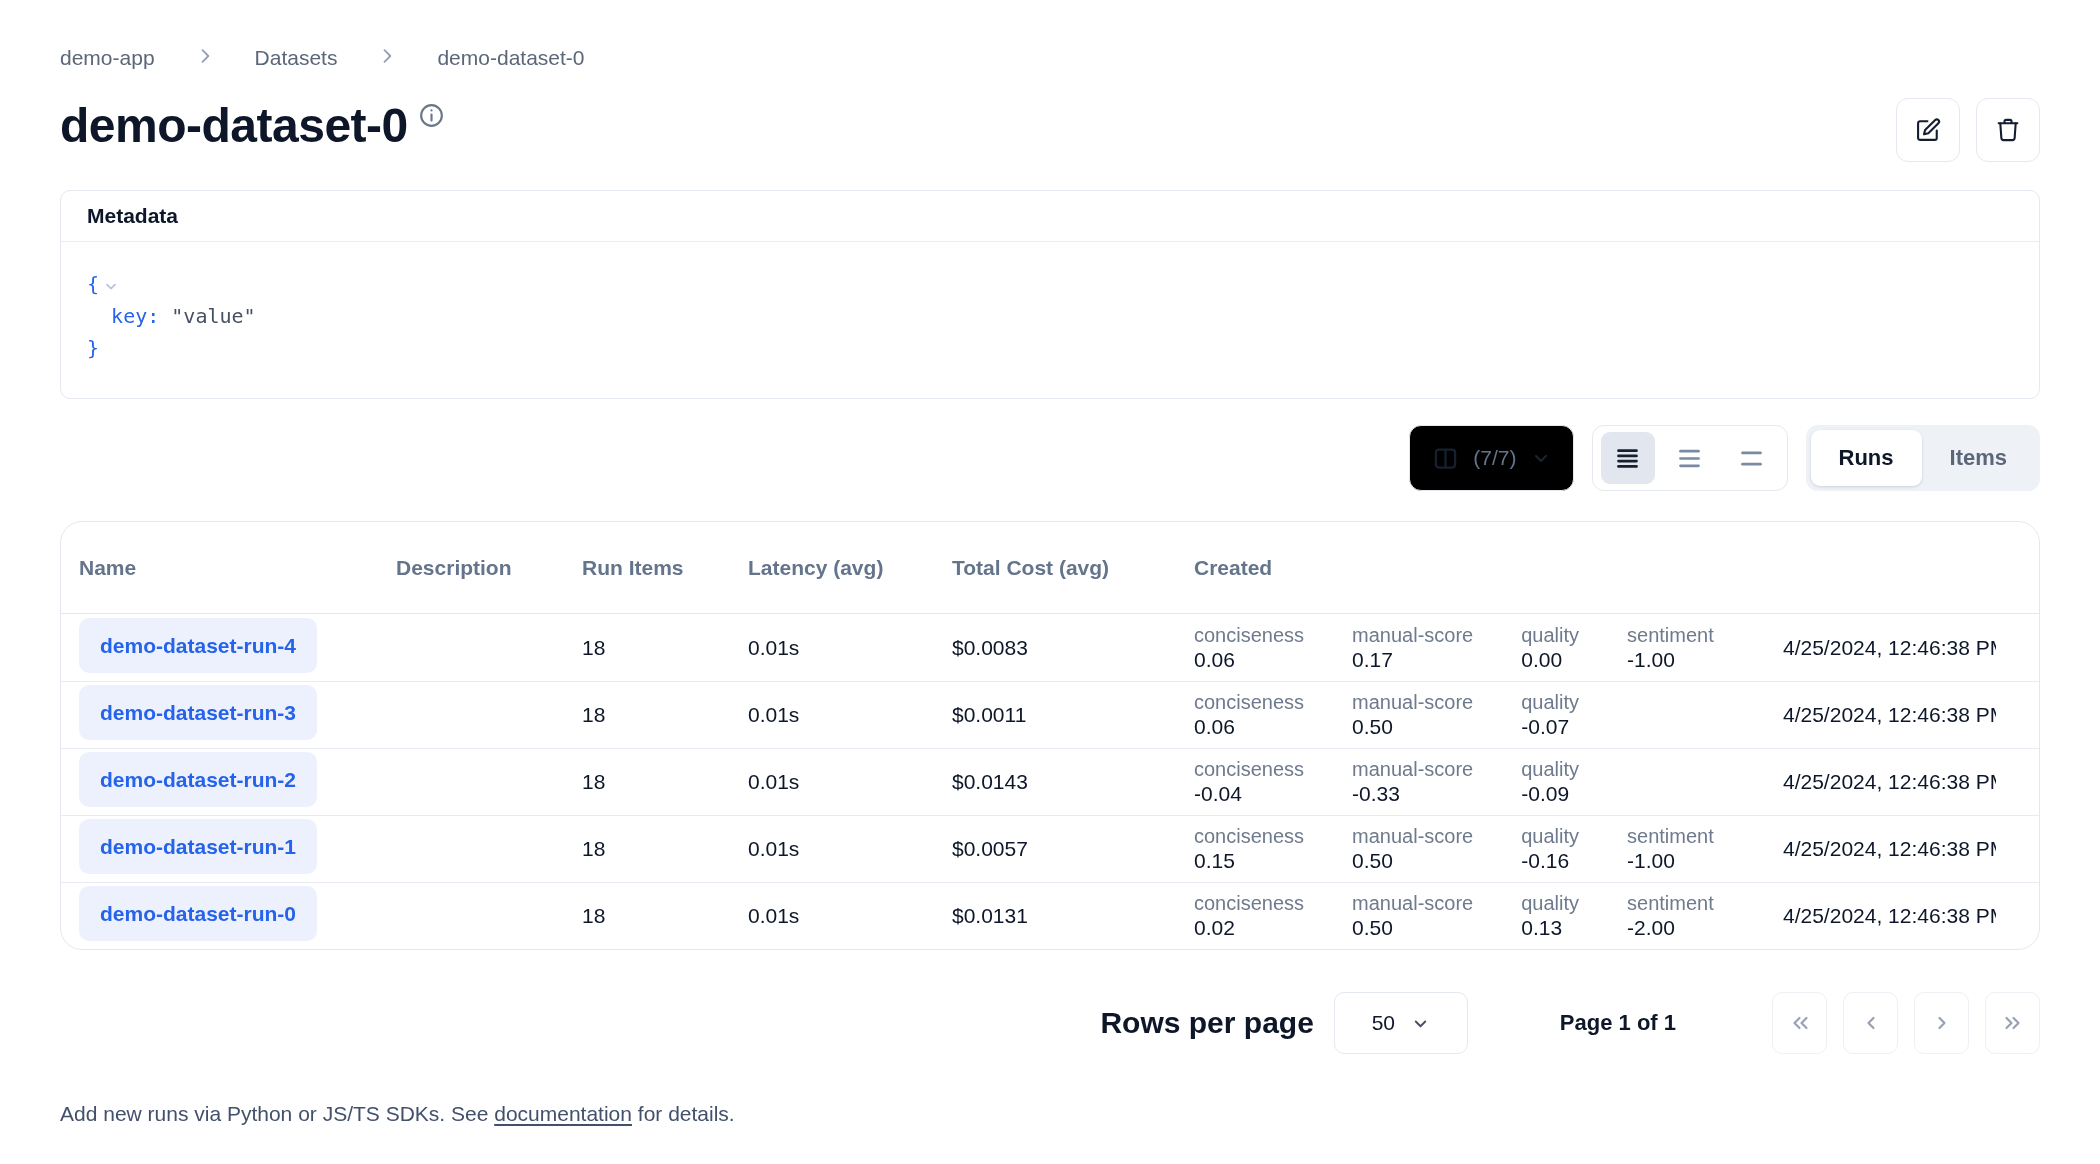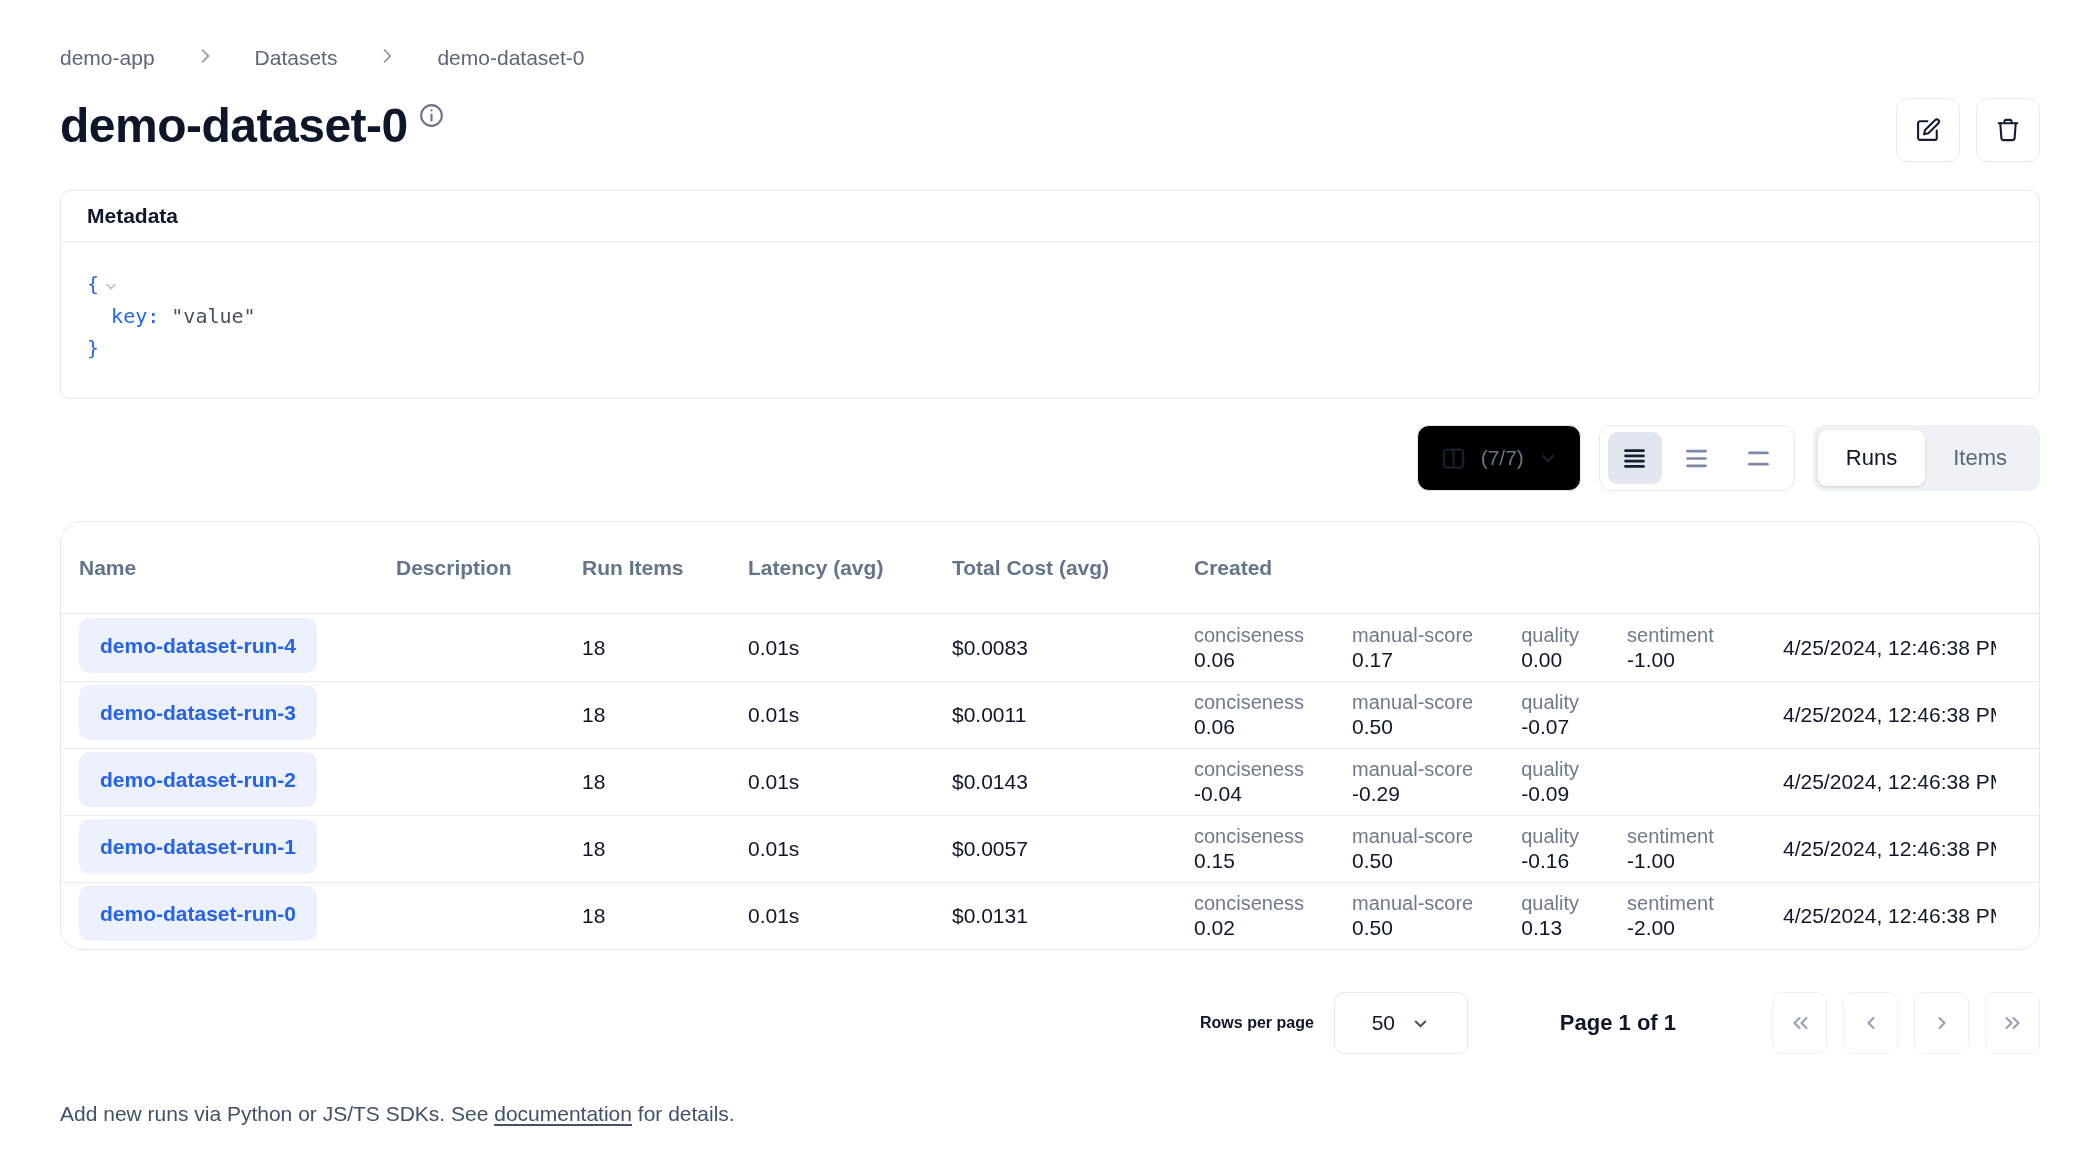--- a/index.html
+++ b/index.html
@@ -42,41 +42,41 @@
   .tb-btn .cols-icon { width:27px; height:27px; color:#16202e; }
   .tb-btn .count { font-size:21px; color:#64748b; }
   .tb-btn .chev { width:20px; height:20px; color:#1a2433; }
   .seg-group { display:flex; align-items:center; gap:8px; padding:0 8px; border:1px solid #e4e8ef; border-radius:12px; background:#fff; }
   .seg { width:54px; height:52px; border:none; background:transparent; border-radius:9px;
          display:flex; align-items:center; justify-content:center; color:#7b8aa3; cursor:pointer; }
   .seg.active { background:#e2e7ef; color:#16202e; }
   .seg svg { width:27px; height:27px; }
   .tabs { display:flex; align-items:center; background:#eef1f6; border-radius:12px; padding:5px; }
   .tab { height:56px; padding:0 28px; border:none; background:transparent; border-radius:9px;
-         font-family:inherit; font-size:22px; font-weight:400; color:#5b6779; cursor:pointer; }
+         font-family:inherit; font-size:22px; font-weight:700; color:#5b6779; cursor:pointer; }
   .tab.active { background:#fff; color:#0d1729; box-shadow:0 1px 3px rgba(16,24,40,.14); }
 
   
   .table-card { margin-top:30px; border:1px solid #e3e8ef; border-radius:22px; overflow:hidden; }
   .thead, .trow { display:grid; grid-template-columns:317px 186px 166px 204px 242px 589px minmax(0,1fr); padding-left:18px; align-items:center; }
   .thead { height:92px; border-bottom:1px solid #e3e8ef; }
   .th { font-size:21px; font-weight:600; color:#64748b; padding-right:10px; white-space:nowrap; overflow:hidden; }
   .trow { height:67px; }
   .trow + .trow { border-top:1px solid #e8ecf2; }
   .td { font-size:21px; color:#0d1729; padding-right:10px; white-space:nowrap; }
   .name-pill { display:inline-block; background:#edf1fd; color:#2563eb; font-weight:700; font-size:21px;
                line-height:21px; padding:17px 21px; border-radius:10px; cursor:pointer; max-width:296px; overflow:hidden; }
   .td-scores { display:flex; gap:48px; overflow:hidden; }
   .score-label { font-size:20px; line-height:23px; color:#6e7a8d; }
   .score-value { font-size:21px; line-height:25px; color:#0d1729; }
   .created-clip { width:213px; overflow:hidden; white-space:nowrap; font-size:21px; color:#0d1729; }
 
   
   .pagination { margin-top:42px; display:flex; align-items:center; justify-content:flex-end; }
-  .pg-label { font-size:16px; font-weight:700; color:#0d1729; }
+  .pg-label { font-size:30px; font-weight:700; color:#0d1729; }
   .pg-select { margin-left:20px; width:134px; height:62px; border:1px solid #e4e8ef; border-radius:10px; background:#fff;
                display:flex; align-items:center; justify-content:center; gap:16px; font-family:inherit;
                font-size:21px; color:#0d1729; cursor:pointer; }
   .pg-select .chev { width:19px; height:19px; color:#475063; }
   .pg-page { margin-left:92px; font-size:22px; font-weight:700; color:#0d1729; }
   .pager { margin-left:96px; display:flex; gap:16px; }
   .pager button { width:55px; height:62px; border:1px solid #edf0f5; border-radius:10px; background:#fff;
                   display:flex; align-items:center; justify-content:center; color:#97a3b5; cursor:default; }
   .pager svg { width:24px; height:24px; }
 
@@ -246,21 +246,21 @@
           <div class="td">18</div>
           <div class="td">0.01s</div>
           <div class="td">$0.0143</div>
           <div class="td td-scores">
             <div class="score">
               <div class="score-label">conciseness</div>
               <div class="score-value">-0.04</div>
             </div>
             <div class="score">
               <div class="score-label">manual-score</div>
-              <div class="score-value">-0.29</div>
+              <div class="score-value">-0.33</div>
             </div>
             <div class="score">
               <div class="score-label">quality</div>
               <div class="score-value">-0.09</div>
             </div>
           </div>
           <div class="td">
             <div class="created-clip">4/25/2024, 12:46:38 PM</div>
           </div>
         </div>

